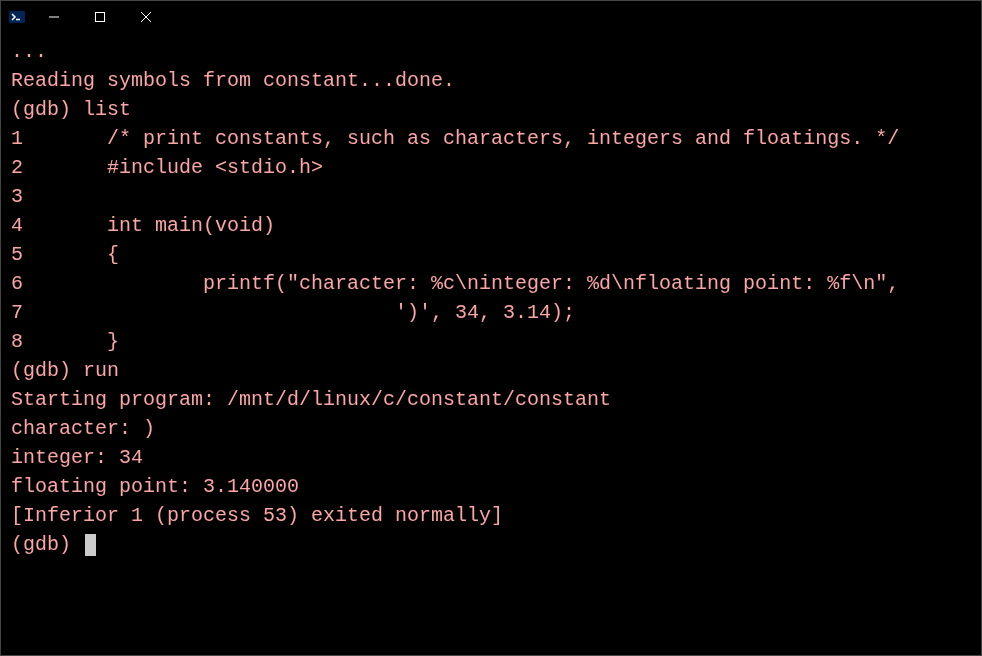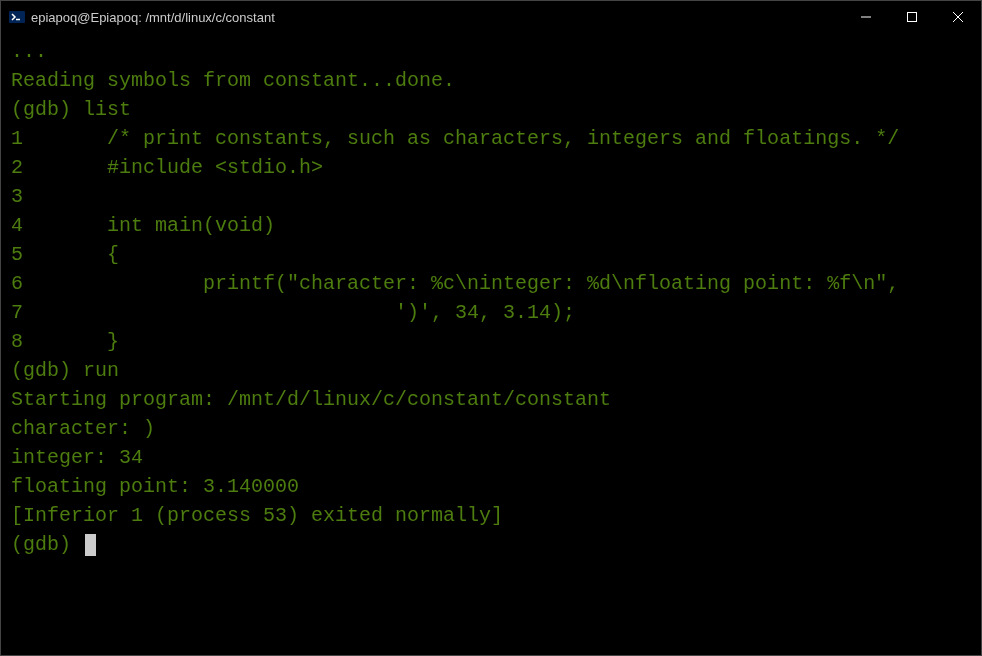--- a/index.html
+++ b/index.html
@@ -44,21 +44,21 @@
       width: 46px;
       height: 100%;
       display: flex;
       align-items: center;
       justify-content: center;
       color: #ffffff;
       cursor: default;
     }
     .terminal-content {
       padding: 4px 10px;
-      color: #4d7c0f;
+      color: #fca5a5;
       font-size: 20px;
       line-height: 1.45;
       white-space: pre-wrap;
       word-break: break-all;
       font-family: Consolas, 'Courier New', monospace;
     }
     .cursor {
       display: inline-block;
       width: 11px;
       height: 22px;
@@ -71,21 +71,20 @@
 <body>
 
 <div class="titlebar">
   <span class="titlebar-icon">
     <svg width="16" height="16" viewBox="0 0 16 16">
       <rect x="0" y="2" width="16" height="12" rx="1" fill="#012456"></rect>
       <path d="M3 5 L6 8 L3 11" stroke="#ffffff" stroke-width="1.5" fill="none"></path>
       <line x1="7" y1="10.5" x2="11" y2="10.5" stroke="#ffffff" stroke-width="1.5"></line>
     </svg>
   </span>
-  <span class="titlebar-title">epiapoq@Epiapoq: /mnt/d/linux/c/constant</span>
   <div class="window-controls">
     <div class="window-control">
       <svg width="10" height="10" viewBox="0 0 10 10">
           <line x1="0" y1="5" x2="10" y2="5" stroke="#ffffff" stroke-width="1"></line>
         </svg>
     </div>
     <div class="window-control">
       <svg width="10" height="10" viewBox="0 0 10 10">
           <rect x="0.5" y="0.5" width="9" height="9" stroke="#ffffff" stroke-width="1" fill="none"></rect>
         </svg>

